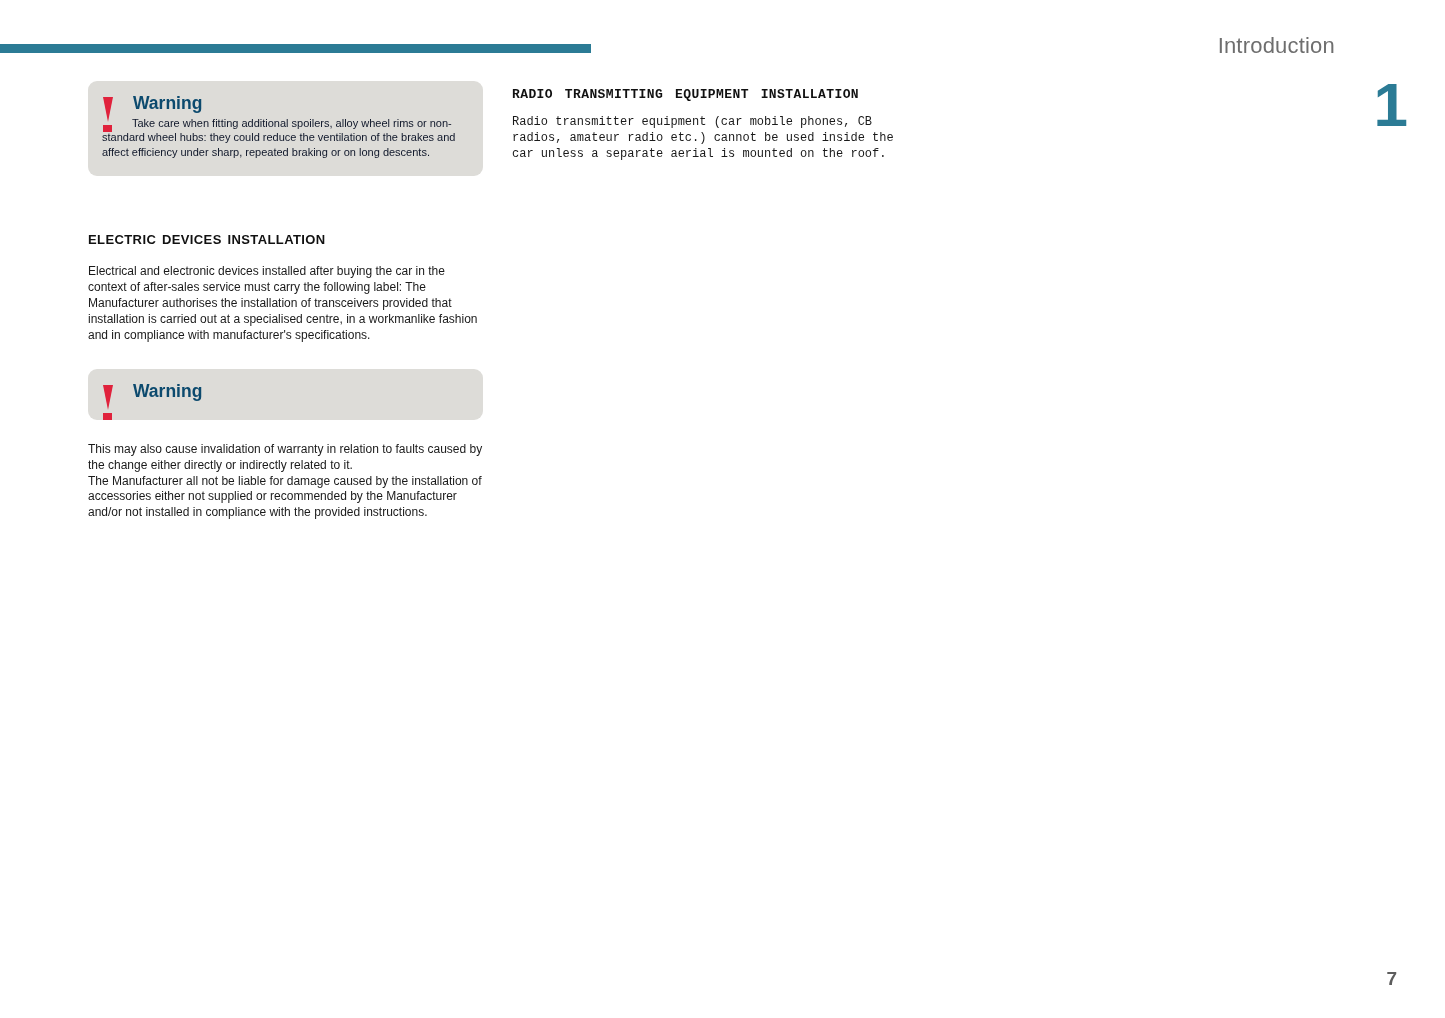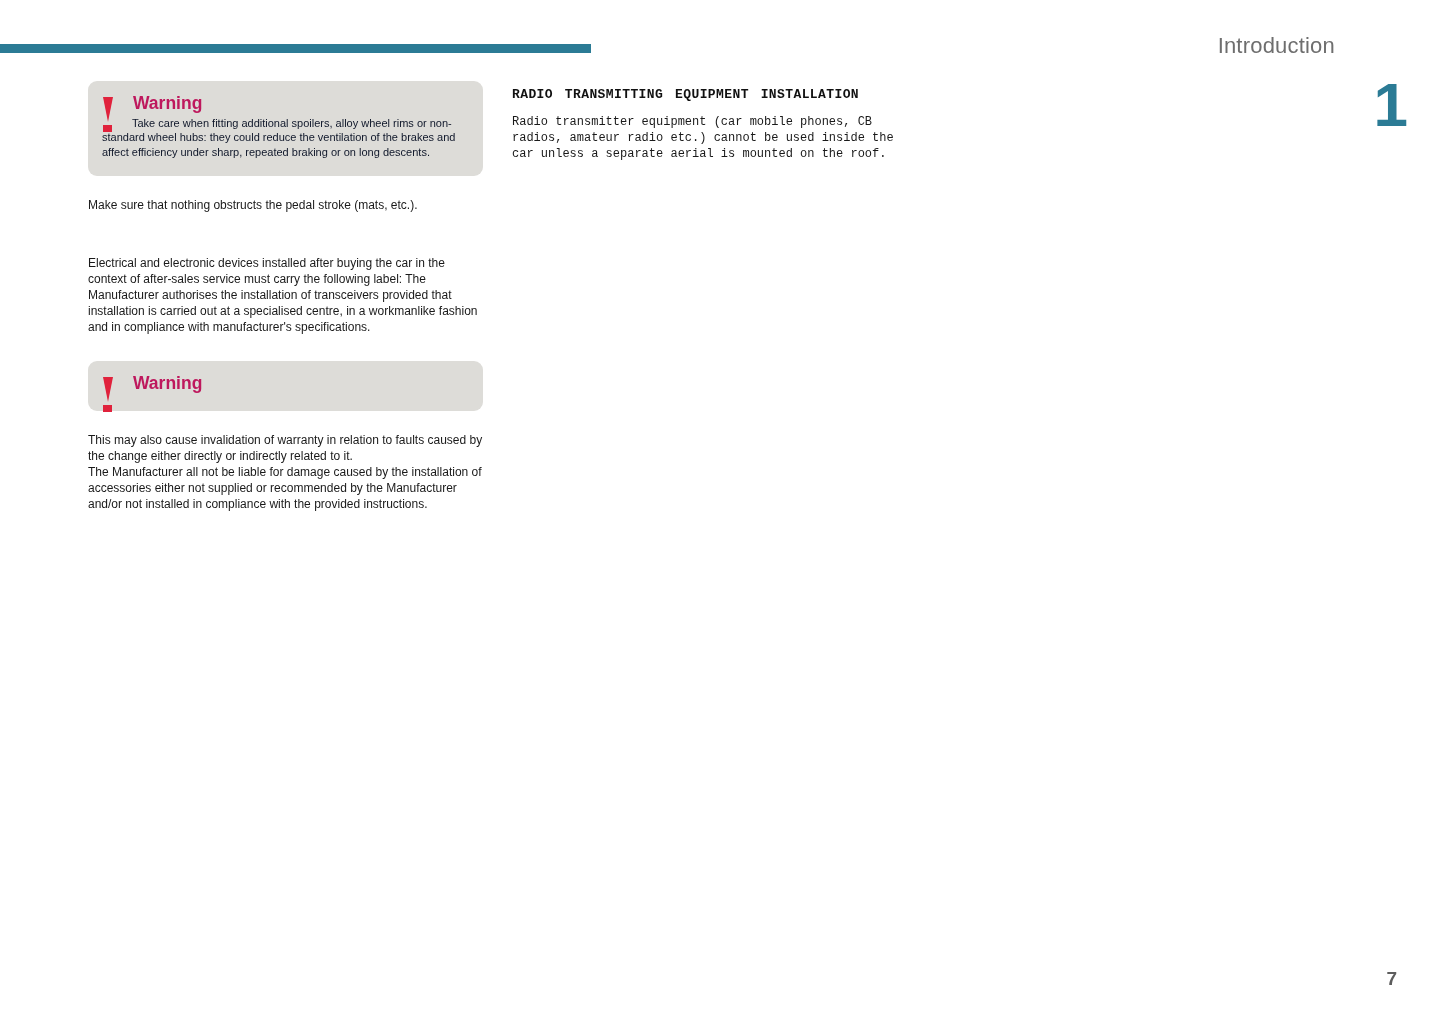--- a/index.html
+++ b/index.html
@@ -97,21 +97,21 @@
     top: 28px;
     width: 9px;
     height: 7px;
     background: #e0223c;
   }
   .warning-title {
     font-size: 17.5px;
     font-weight: bold;
     line-height: 1;
     margin: 0 0 3px 31px;
-    color: #be185d;
+    color: #0c4a6e;
   }
   .warning-text {
     font-size: 11px;
     line-height: 1.35;
     margin: 0;
     color: #0f172a;
     text-indent: 30px;
   }
 
   
@@ -157,24 +157,24 @@
         <span class="bang-bar"></span>
         <span class="bang-dot"></span>
       </span>
       <div class="warning-title">Warning</div>
       <p class="warning-text">Take care when fitting additional spoilers, alloy wheel rims or non-standard wheel hubs: they could reduce the ventilation of the brakes and affect efficiency under sharp, repeated braking or on long descents.</p>
     </div>
   </div>
 
   <div class="sp-after-box"></div>
 
-  <p class="body-text">Make sure that nothing obstructs the pedal stroke (mats, etc.).</p>
 
   <div class="sp-after-para"></div>
 
+  <h2 class="section-heading">Electric Devices Installation</h2>
 
   <div class="sp-after-head"></div>
 
   <p class="body-text">Electrical and electronic devices installed after buying the car in the context of after-sales service must carry the following label: The Manufacturer authorises the installation of transceivers provided that installation is carried out at a specialised centre, in a workmanlike fashion and in compliance with manufacturer's specifications.</p>
 
   <div class="sp-before-box2"></div>
 
   <div class="warning-box">
     <div class="warning-inner">
       <span class="warn-icon">

